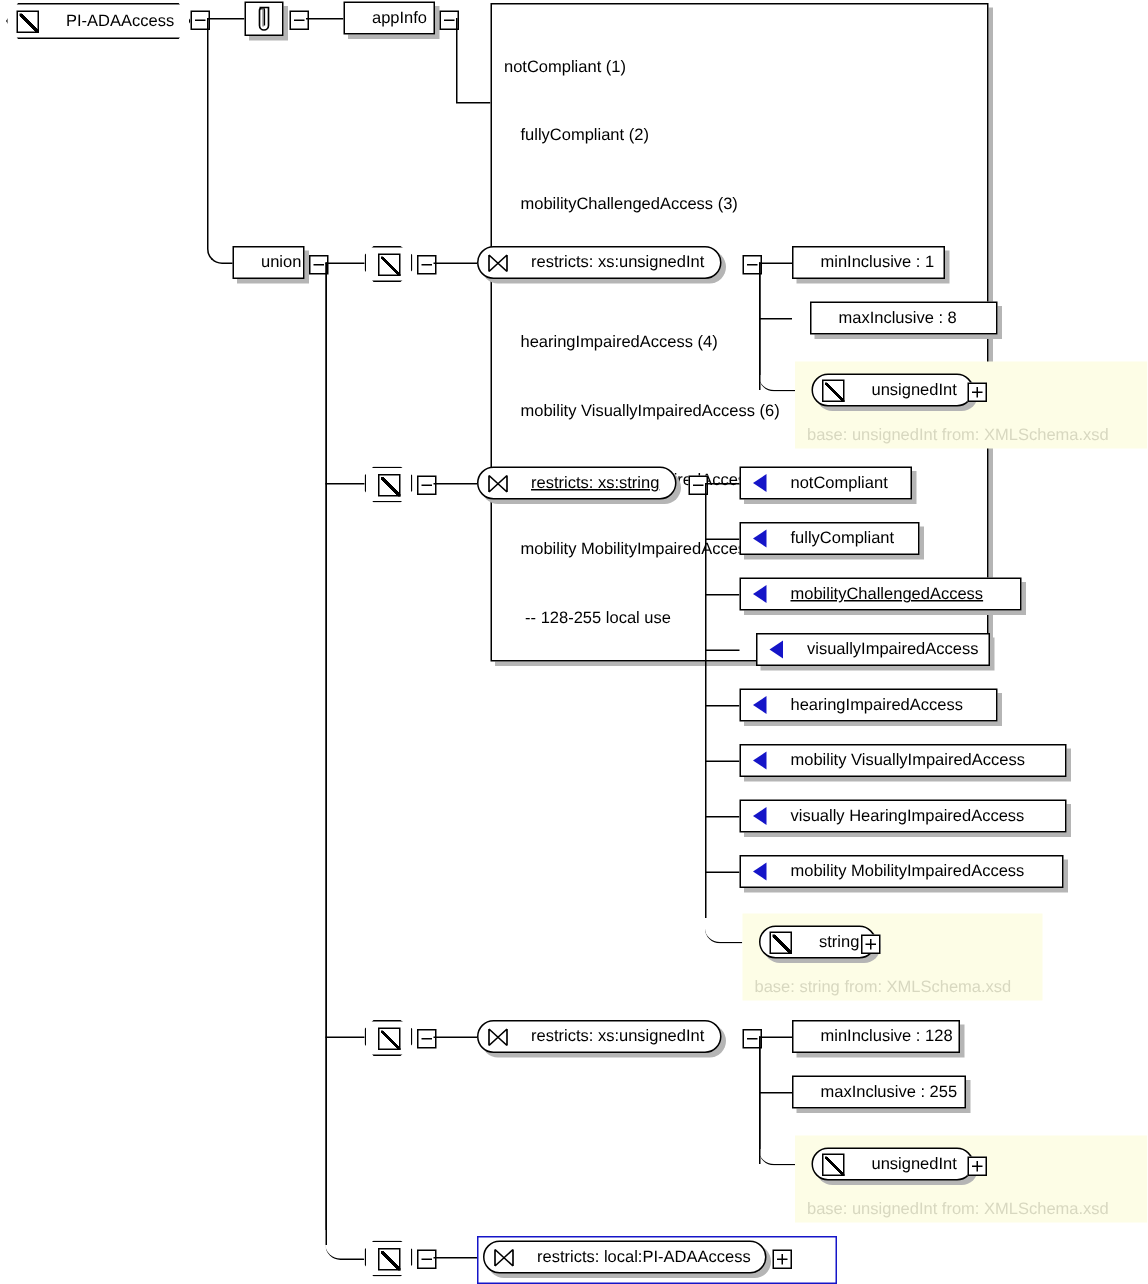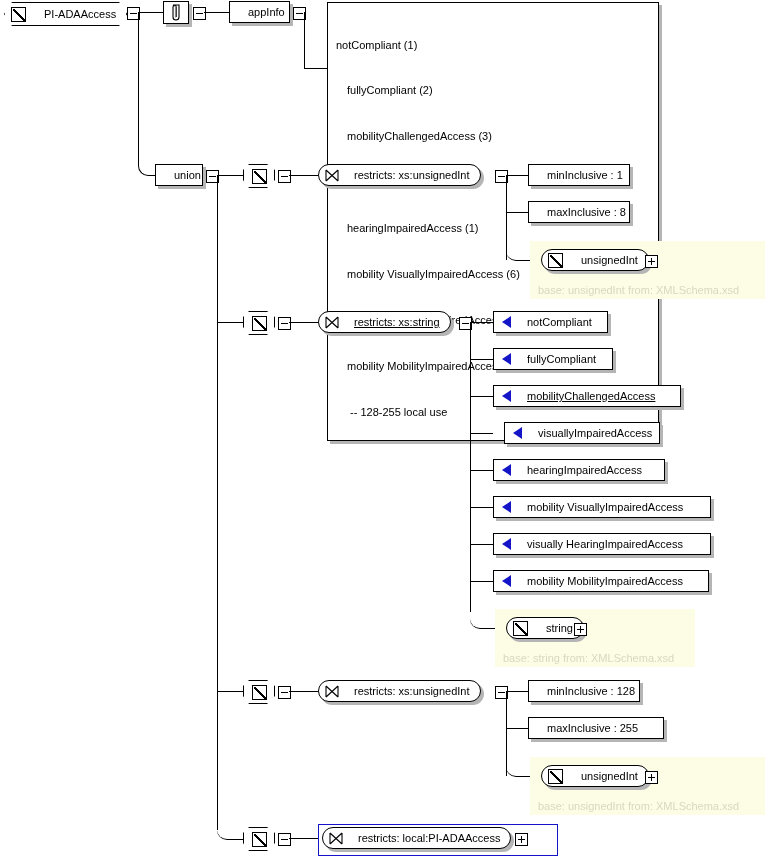--- a/index.html
+++ b/index.html
@@ -137,21 +137,21 @@
   </div>
 
 <div class="vline" style="left:304px;top:12px;height:56px;"></div>
 <div class="hline" style="left:304px;top:68px;width:23px;"></div>
 
 <div class="anno-box" style="left:327px;top:2px;width:314px;">
   <div>notCompliant (1)</div>
   <div style="margin-left:11px;">fullyCompliant (2)</div>
   <div style="margin-left:11px;">mobilityChallengedAccess (3)</div>
   <div style="margin-left:11px;">visuallyImpairedAccess (4)</div>
-  <div style="margin-left:11px;">hearingImpairedAccess (1)</div>
+  <div style="margin-left:11px;">hearingImpairedAccess (4)</div>
   <div style="margin-left:11px;">mobility VisuallyImpairedAccess (6)</div>
   <div style="margin-left:11px;">visually HearingImpairedAccess (7)</div>
   <div style="margin-left:11px;">mobility MobilityImpairedAccess (8) -- 9-127 reserved</div>
   <div style="margin-left:11px;"> -- 128-255 local use</div>
 </div>
 
 <div class="hline" style="left:138px;top:12px;width:1px;"></div>
 <div class="elbow" style="left:138px;top:12px;width:17px;height:163px;"></div>
 
 <div class="rectbox node" style="left:155px;top:164px;width:48px;">
@@ -192,21 +192,21 @@
 
 <div class="vline" style="left:506px;top:175px;height:85px;"></div>
 <div class="hline" style="left:506px;top:175px;width:22px;"></div>
 <div class="hline" style="left:506px;top:212px;width:22px;"></div>
 <div class="elbow" style="left:506px;top:240px;width:24px;height:20px;border-left:0;"></div>
 <div class="vline" style="left:506px;top:175px;height:75px;"></div>
 
 <div class="rectbox node" style="left:528px;top:164px;width:102px;">
   <span class="label">minInclusive : 1</span>
 </div>
-<div class="rectbox node" style="left:528px;top:201px;width:102px;">
+<div class="rectbox node" style="left:540px;top:201px;width:125px;">
   <span class="label">maxInclusive : 8</span>
 </div>
 
 <div class="ypanel" style="left:530px;top:241px;width:235px;height:58px;">
   <span class="caption">base: unsignedInt from: XMLSchema.xsd</span>
 </div>
 <div class="capsule node" style="left:541px;top:249px;">
   <span class="ico-simpletype"></span>
   <span class="label" style="margin-left:8px;">unsignedInt</span>
 </div>
@@ -317,21 +317,21 @@
 
 <div class="vline" style="left:506px;top:691px;height:85px;"></div>
 <div class="hline" style="left:506px;top:691px;width:22px;"></div>
 <div class="hline" style="left:506px;top:728px;width:22px;"></div>
 <div class="elbow" style="left:506px;top:756px;width:24px;height:20px;border-left:0;"></div>
 <div class="vline" style="left:506px;top:691px;height:75px;"></div>
 
 <div class="rectbox node" style="left:528px;top:680px;width:112px;">
   <span class="label">minInclusive : 128</span>
 </div>
-<div class="rectbox node" style="left:528px;top:717px;width:136px;">
+<div class="rectbox node" style="left:528px;top:717px;width:116px;">
   <span class="label">maxInclusive : 255</span>
 </div>
 
 <div class="ypanel" style="left:530px;top:757px;width:235px;height:58px;">
   <span class="caption">base: unsignedInt from: XMLSchema.xsd</span>
 </div>
 <div class="capsule node" style="left:541px;top:765px;">
   <span class="ico-simpletype"></span>
   <span class="label" style="margin-left:8px;">unsignedInt</span>
 </div>

